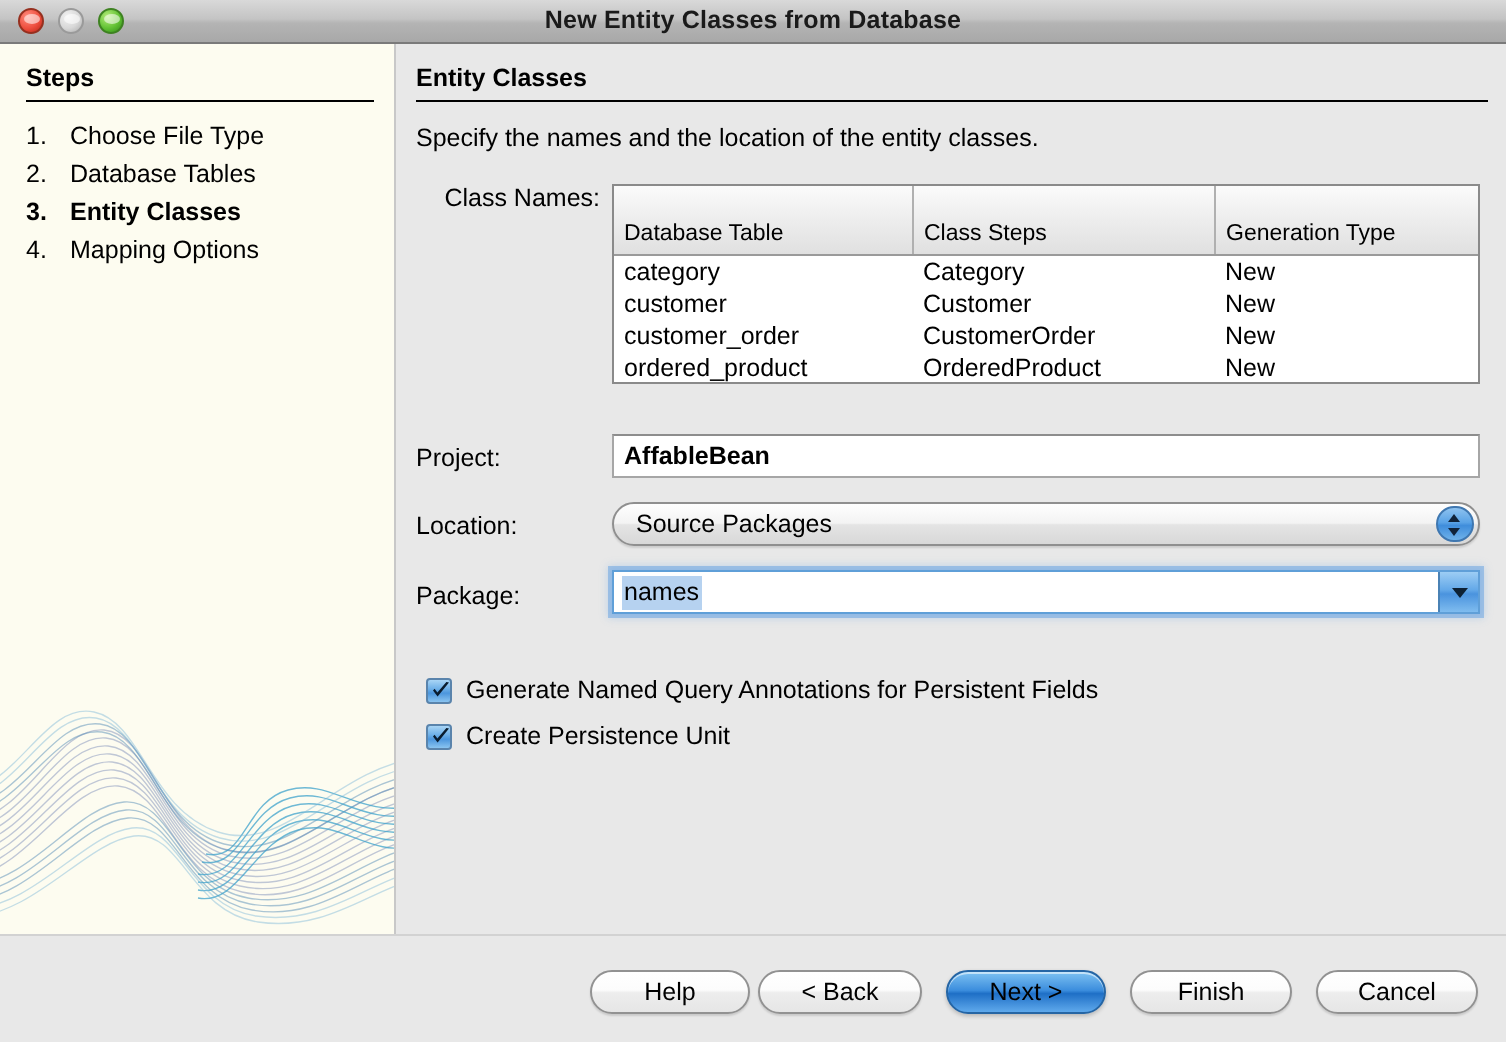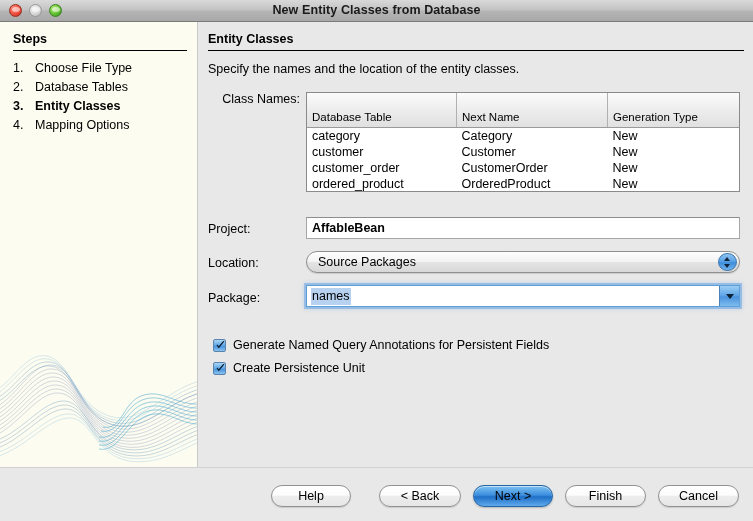--- a/index.html
+++ b/index.html
@@ -429,21 +429,21 @@
     <div class="panel-rule"></div>
     <div class="panel-desc">Specify the names and the location of the entity classes.</div>
 
     <div class="flabel" style="left:9px; top:70px; width:92px; text-align:right;">Class Names:</div>
 
     <div class="table-wrap">
       <table class="grid">
         <thead>
           <tr>
             <th class="col-a">Database Table</th>
-            <th class="col-b">Next Name</th>
+            <th class="col-b">Class Steps</th>
             <th class="col-c">Generation Type</th>
           </tr>
         </thead>
         <tbody>
           <tr>
             <td>category</td>
             <td>Category</td>
             <td>New</td>
           </tr>
           <tr>
@@ -503,20 +503,20 @@
       <span class="cbox">
         <svg width="11" height="11" viewBox="0 0 11 11">
             <path d="M1.5,5.2 L3.8,8.3 L9.5,1.2 L8.2,1.0 L3.7,6.2 L2.3,4.4 Z" fill="#0a1c2e"></path>
           </svg>
       </span>
       <span>Create Persistence Unit</span>
     </div>
   </div>
 
   <div class="buttonbar">
-    <div class="btn" style="left:271px; width:80px;">Help</div>
+    <div class="btn" style="left:295px; width:80px;">Help</div>
     <div class="btn" style="left:379px; width:82px;">&lt; Back</div>
     <div class="btn default" style="left:473px; width:80px;">Next &gt;</div>
     <div class="btn" style="left:565px; width:81px;">Finish</div>
     <div class="btn" style="left:658px; width:81px;">Cancel</div>
   </div>
 
 </div>
 
 </body></html>

